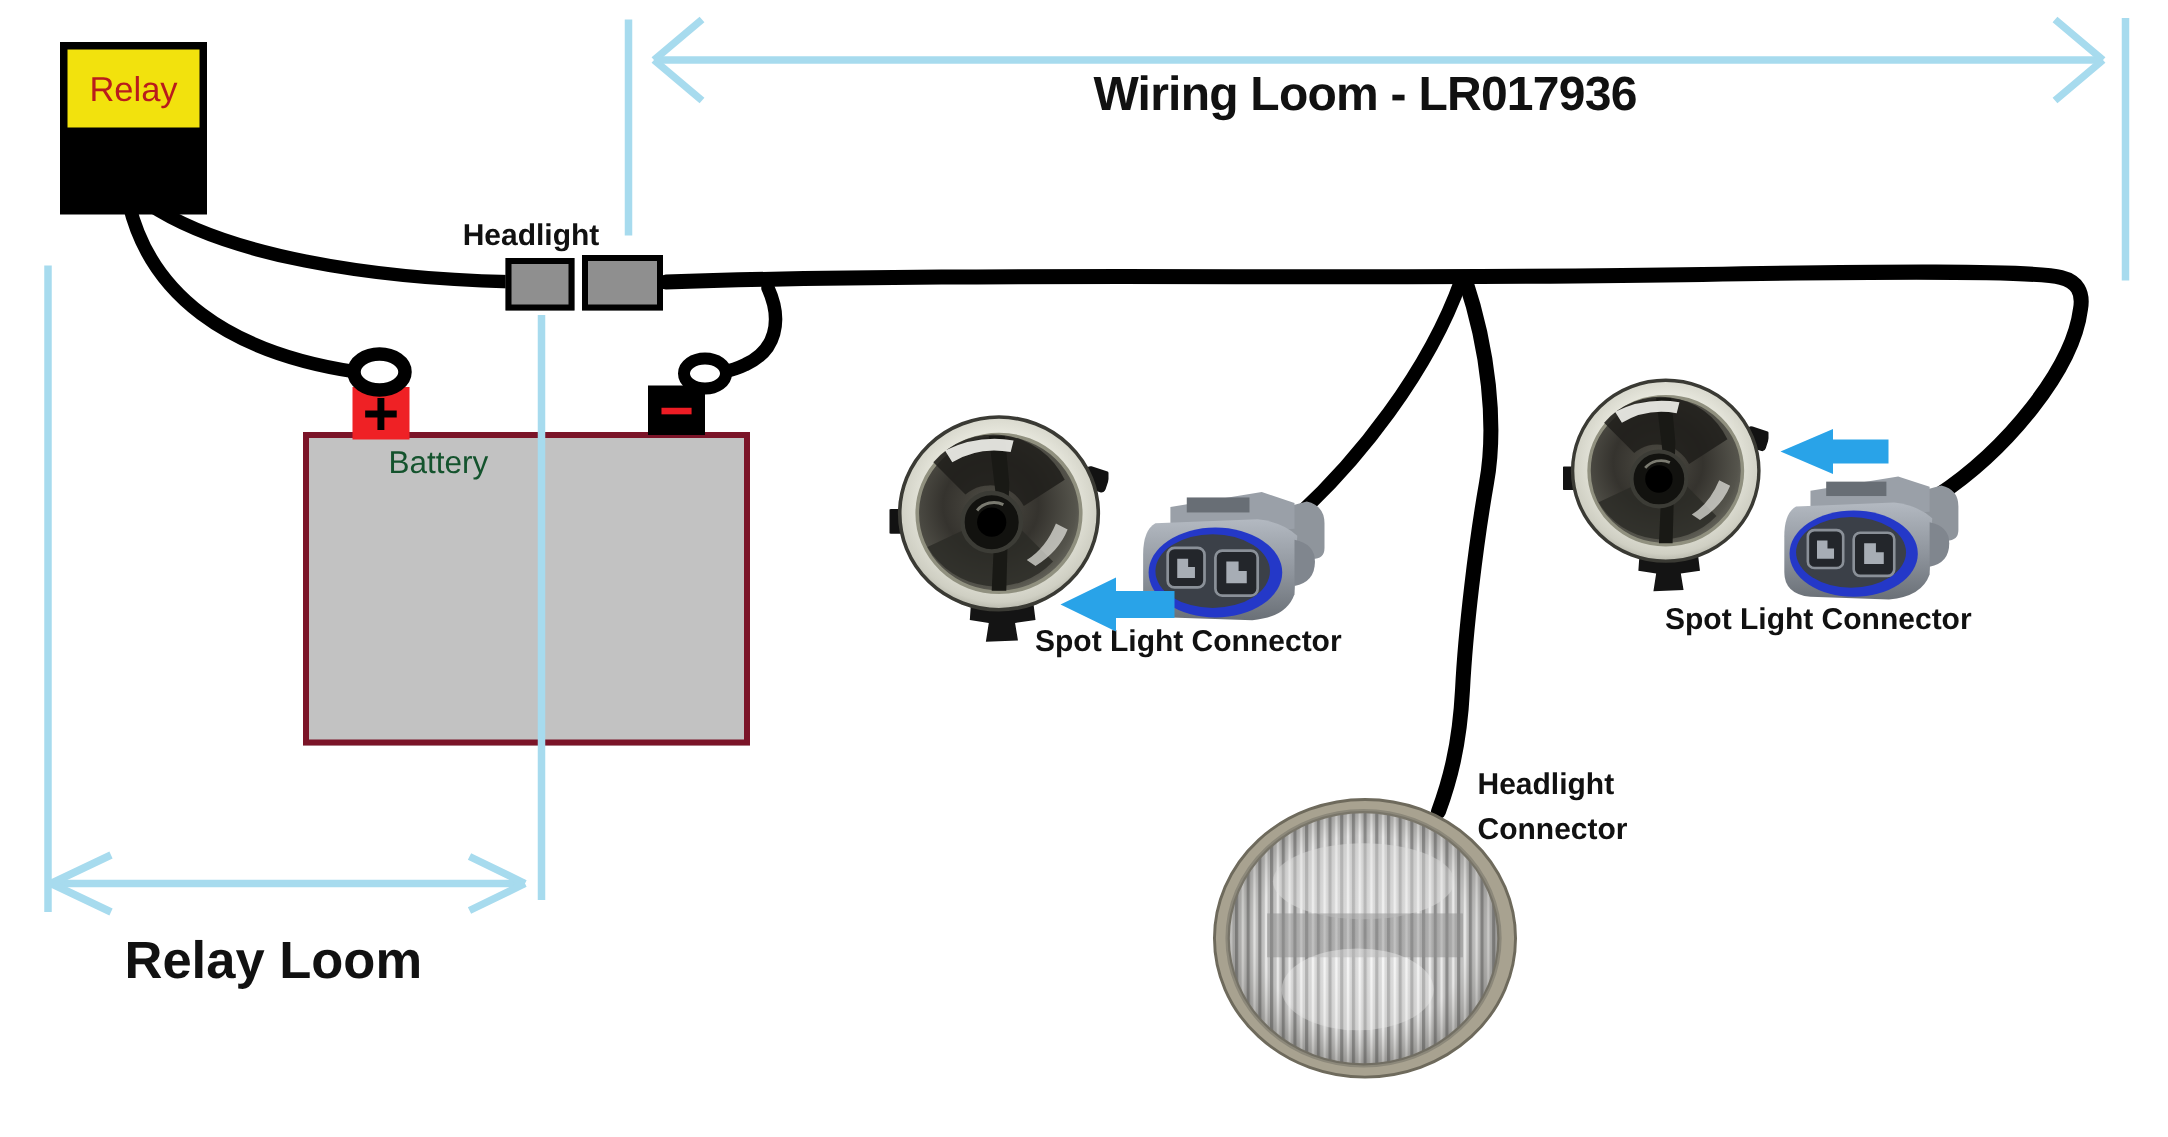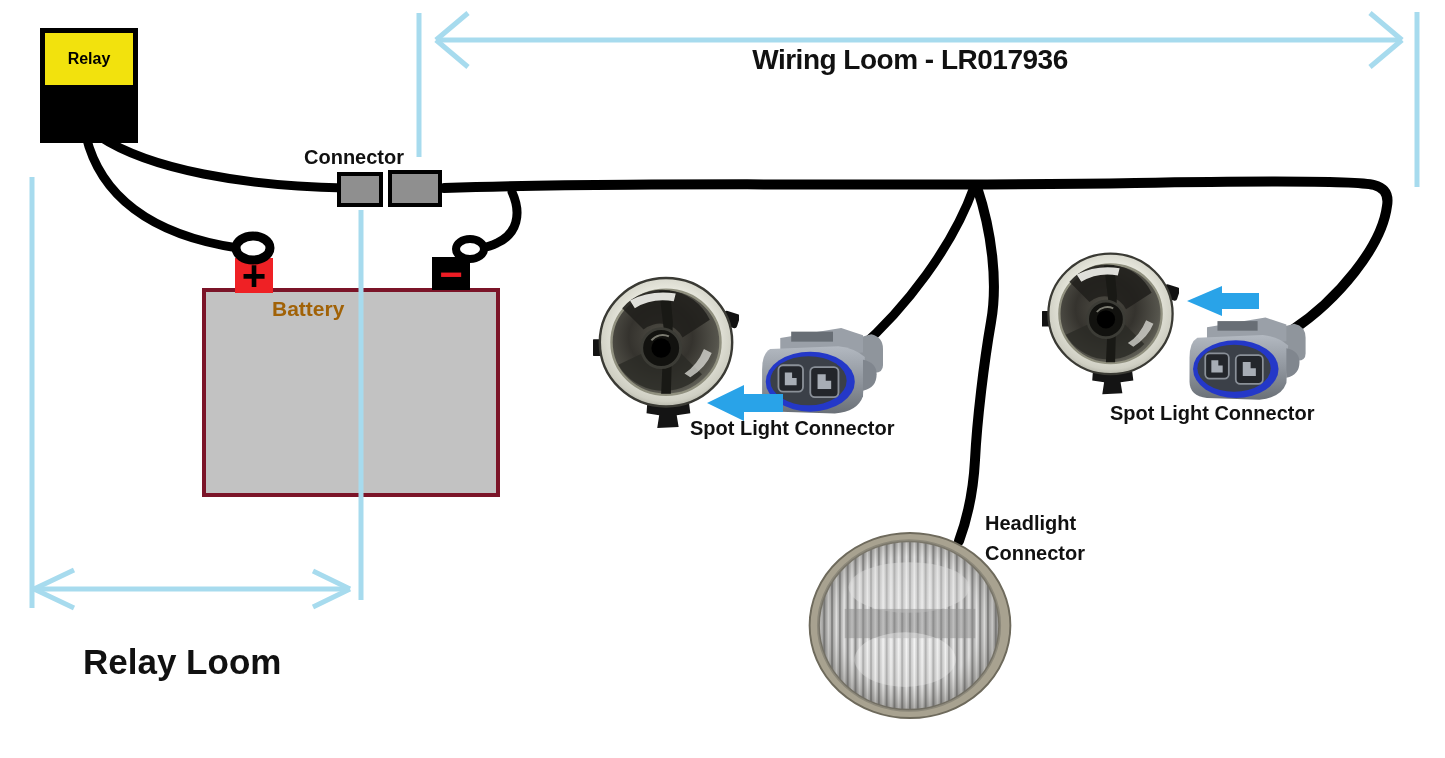--- a/index.html
+++ b/index.html
@@ -8,41 +8,41 @@
     font-family:"Liberation Sans",sans-serif;overflow:hidden;
   }
   .abs{position:absolute;}
   svg{display:block;overflow:visible;}
   
   .z1{z-index:1;} .z2{z-index:2;} .z3{z-index:3;} .z4{z-index:4;} .z5{z-index:5;}
   
   .relay-box{left:40px;top:28px;width:98px;height:115px;background:#000;}
   .relay-face{position:absolute;left:5px;top:5px;width:88px;height:52px;background:#F2E20D;
     display:flex;align-items:center;justify-content:center;}
-  .relay-face span{font-weight:bold;font-size:16px;color:#000000;}
+  .relay-face span{font-weight:normal;font-size:23px;color:#b91c1c;}
   
   .battery-box{left:202px;top:288px;width:298px;height:209px;background:#C2C2C2;
     border:4px solid #7B1428;box-sizing:border-box;}
-  .battery-label{left:272px;top:297px;font-weight:bold;font-size:21px;color:#a16207;}
+  .battery-label{left:259px;top:297px;font-weight:normal;font-size:21px;color:#14532d;}
   
   .term{display:flex;align-items:center;justify-content:center;box-sizing:border-box;}
   .term-pos{left:235px;top:258px;width:38px;height:35px;background:#EF2125;}
   .term-pos span{font-weight:bold;font-size:42px;line-height:30px;color:#000;}
   .term-neg{left:432px;top:257px;width:38px;height:33px;background:#000;}
   .term-neg span{font-weight:bold;font-size:40px;line-height:24px;color:#ED1C24;}
   
   .conn{background:#8F8F8F;border:4px solid #000;box-sizing:border-box;}
   .conn1{left:337px;top:172px;width:46px;height:35px;}
   .conn2{left:388px;top:170px;width:54px;height:37px;}
   .connectors-label{left:289px;top:146px;width:130px;text-align:center;
     font-weight:bold;font-size:20px;color:#111;}
   
   .wiring-title{left:660px;top:44px;width:500px;text-align:center;
-    font-weight:bold;font-size:28px;letter-spacing:-0.5px;color:#111;}
-  .relay-loom{left:83px;top:616px;font-weight:bold;font-size:35px;line-height:49px;color:#111;margin-top:21px;}
+    font-weight:bold;font-size:32px;letter-spacing:-0.5px;color:#111;}
+  .relay-loom{left:83px;top:616px;font-weight:bold;font-size:35px;line-height:49px;color:#111;}
   
   .cap{font-weight:bold;font-size:20px;color:#111;}
   .spot-cap-left{left:690px;top:417px;width:220px;}
   .spot-cap-right{left:1110px;top:402px;width:220px;}
   .head-cap{left:985px;top:492px;width:118px;line-height:30px;margin-top:16px;}
 </style>
 </head>
 <body>
 
 <div id="canvas">
@@ -146,21 +146,21 @@
       <path stroke-width="10" d="M977 187 C 992 232, 998 283, 991 322 C 984 362, 977 420, 975 460 C 973 498, 966 522, 959 541"></path>
     </g>
   </svg>
 
   <div class="abs relay-box z3">
     <div class="relay-face">
       <span>Relay</span>
     </div>
   </div>
 
-  <div class="abs cap connectors-label z3">Connector</div>
+  <div class="abs cap connectors-label z3">Headlight</div>
   <div class="abs conn conn1 z3"></div>
   <div class="abs conn conn2 z3"></div>
 
   <div class="abs battery-label z3">Battery</div>
   <div class="abs term term-pos z3">
     <span>+</span>
   </div>
   <div class="abs term term-neg z3">
     <span>−</span>
   </div>

